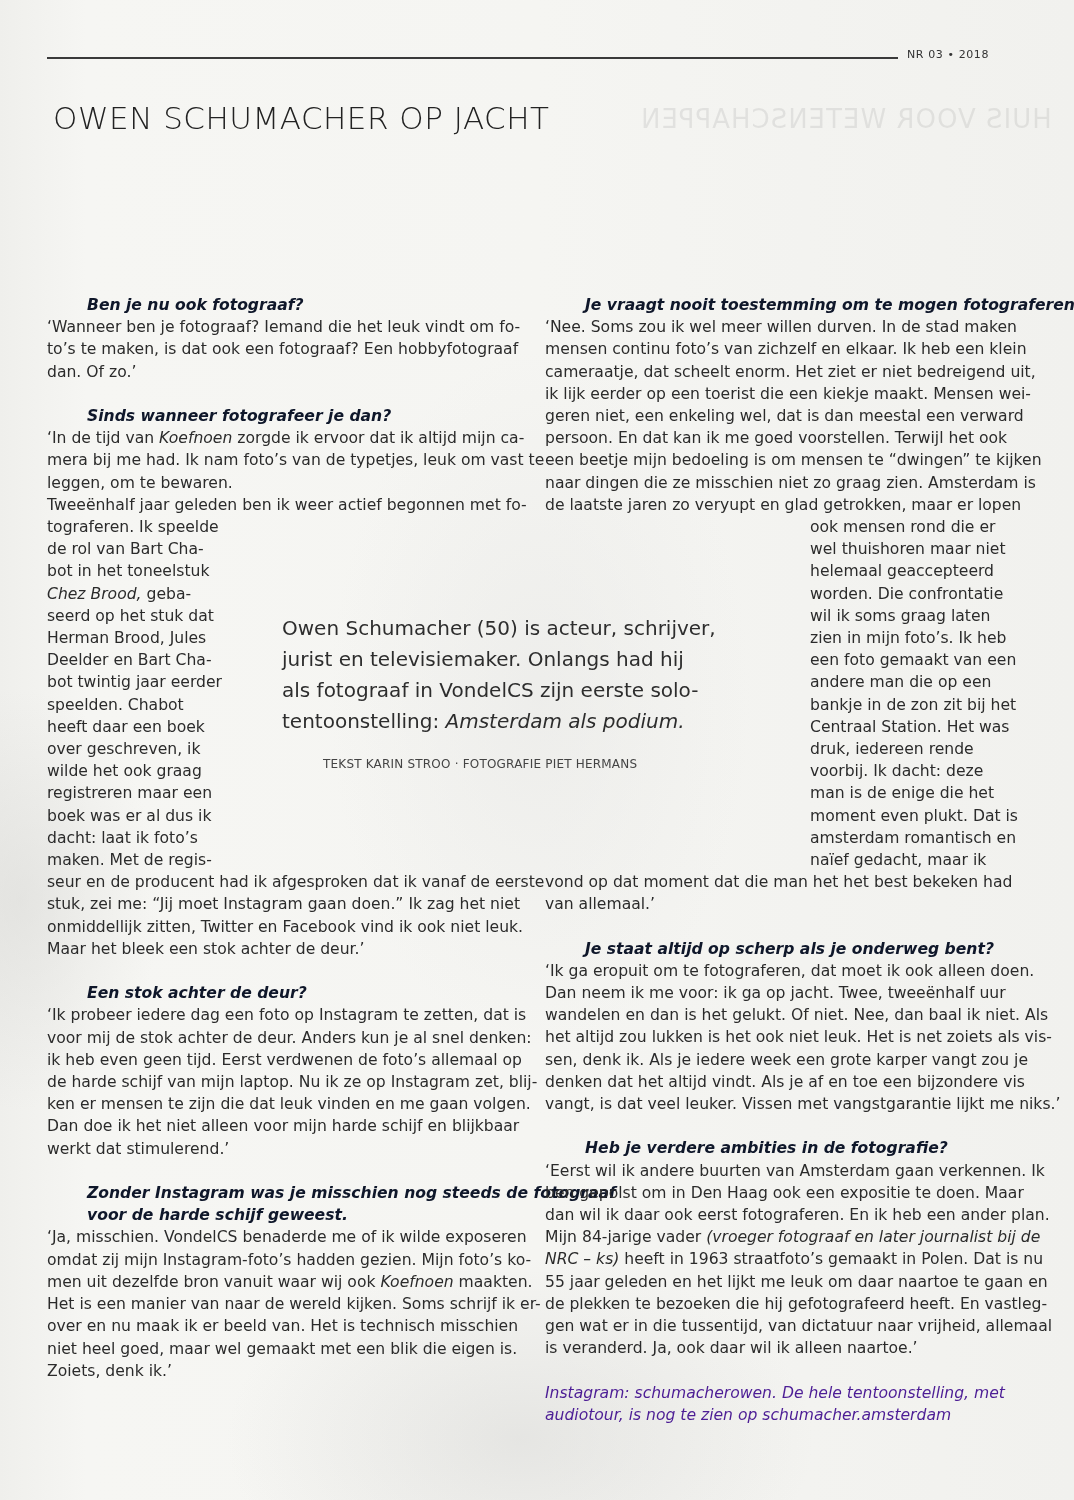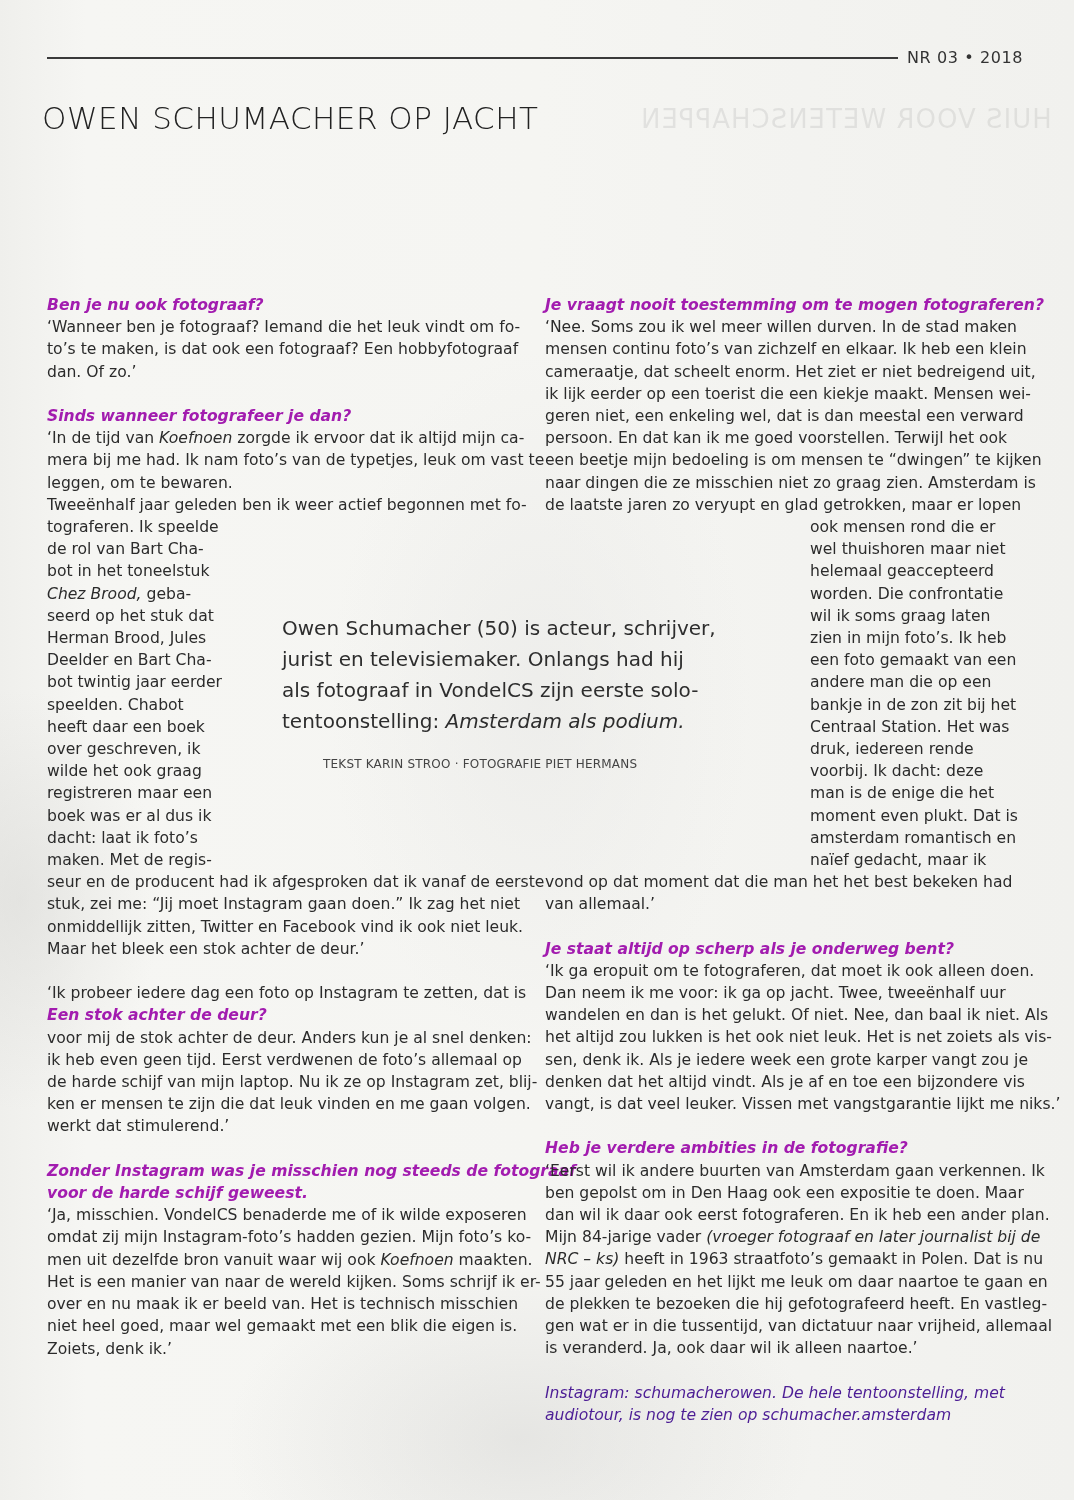--- a/index.html
+++ b/index.html
@@ -22,33 +22,33 @@
     position: absolute; left: 640px; top: 104px;
     font-size: 26px; letter-spacing: 1px; color: #000; opacity: 0.07;
     transform: scaleX(-1); white-space: nowrap;
   }
   .rule {
     position: absolute; left: 47px; top: 57px; width: 851px; height: 1.5px;
     background: #3a3a3a;
   }
   .issue {
     position: absolute; left: 907px; top: 48px;
-    font-size: 16px; letter-spacing: 0.6px; color: #333;
+    font-size: 11px; letter-spacing: 0.6px; color: #333;
   }
   .title {
-    position: absolute; left: 42px; top: 100px;
+    position: absolute; left: 53px; top: 100px;
     font-size: 31px; font-weight: 300; letter-spacing: 0.5px; color: #222;
     white-space: nowrap;
   }
   .block {
     position: absolute;
     font-size: 15.6px; line-height: 22.2px; color: #2b2b2b;
   }
   .line { display: block; white-space: nowrap; }
-  .q { font-weight: bold; font-style: italic; color: #a21caf; }
+  .q { font-weight: bold; font-style: italic; color: #0f172a; margin-left: 40px; }
   i { font-style: italic; }
   .gap { display: block; height: 22.2px; }
   .lead {
     position: absolute; left: 282px; top: 613px;
     font-size: 20px; line-height: 31px; font-weight: normal; color: #2d2d2d;
     white-space: nowrap;
   }
   .credits {
     position: absolute; left: 283px; top: 757px;
     font-size: 12px; letter-spacing: 0.2px; color: #444; white-space: nowrap; margin-left: 40px;
@@ -90,26 +90,27 @@
   <span class="line">wilde het ook graag</span>
   <span class="line">registreren maar een</span>
   <span class="line">boek was er al dus ik</span>
   <span class="line">dacht: laat ik foto’s</span>
   <span class="line">maken. Met de regis-</span>
   <span class="line">seur en de producent had ik afgesproken dat ik vanaf de eerste</span>
   <span class="line">stuk, zei me: “Jij moet Instagram gaan doen.” Ik zag het niet</span>
   <span class="line">onmiddellijk zitten, Twitter en Facebook vind ik ook niet leuk.</span>
   <span class="line">Maar het bleek een stok achter de deur.’</span>
   <span class="gap"></span>
+  <span class="line q">Een stok achter de deur?</span>
   <span class="line">‘Ik probeer iedere dag een foto op Instagram te zetten, dat is</span>
-  <span class="line q">Een stok achter de deur?</span>
   <span class="line">voor mij de stok achter de deur. Anders kun je al snel denken:</span>
   <span class="line">ik heb even geen tijd. Eerst verdwenen de foto’s allemaal op</span>
   <span class="line">de harde schijf van mijn laptop. Nu ik ze op Instagram zet, blij-</span>
   <span class="line">ken er mensen te zijn die dat leuk vinden en me gaan volgen.</span>
+  <span class="line">Dan doe ik het niet alleen voor mijn harde schijf en blijkbaar</span>
   <span class="line">werkt dat stimulerend.’</span>
   <span class="gap"></span>
   <span class="line q">Zonder Instagram was je misschien nog steeds de fotograaf</span>
   <span class="line q">voor de harde schijf geweest.</span>
   <span class="line">‘Ja, misschien. VondelCS benaderde me of ik wilde exposeren</span>
   <span class="line">omdat zij mijn Instagram-foto’s hadden gezien. Mijn foto’s ko-</span>
   <span class="line"><span>men uit dezelfde bron vanuit waar wij ook </span><i>Koefnoen</i><span> maakten.</span></span>
   <span class="line">Het is een manier van naar de wereld kijken. Soms schrijf ik er-</span>
   <span class="line">over en nu maak ik er beeld van. Het is technisch misschien</span>
   <span class="line">niet heel goed, maar wel gemaakt met een blik die eigen is.</span>

